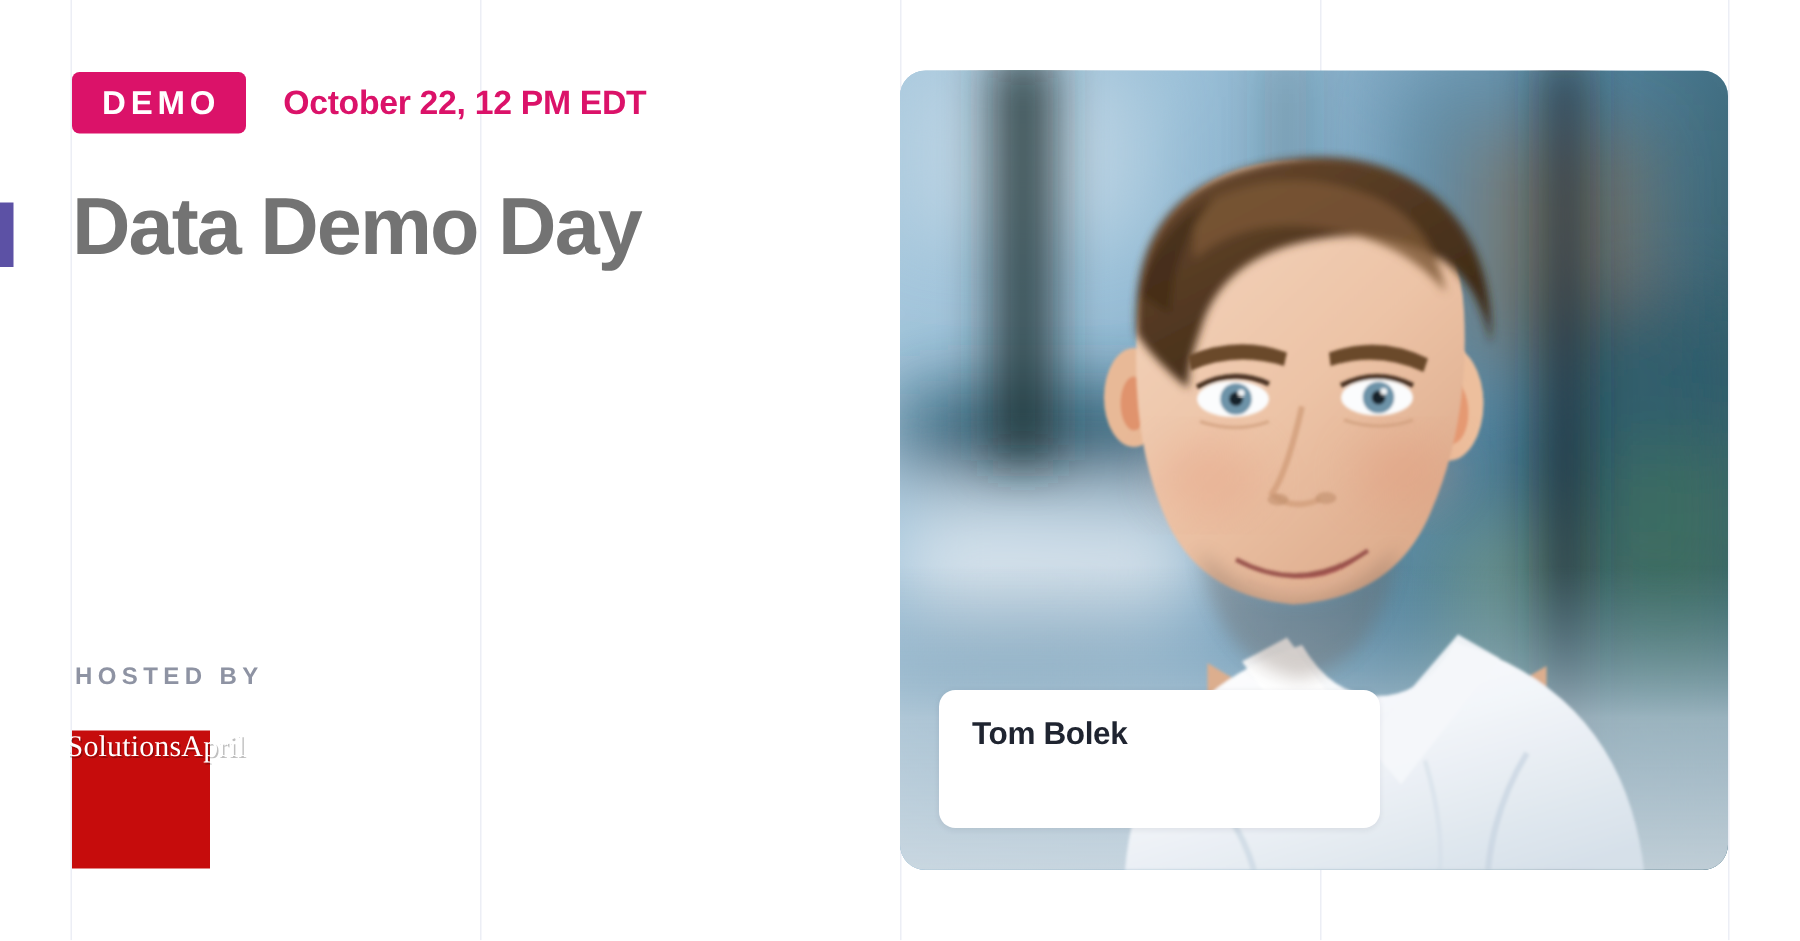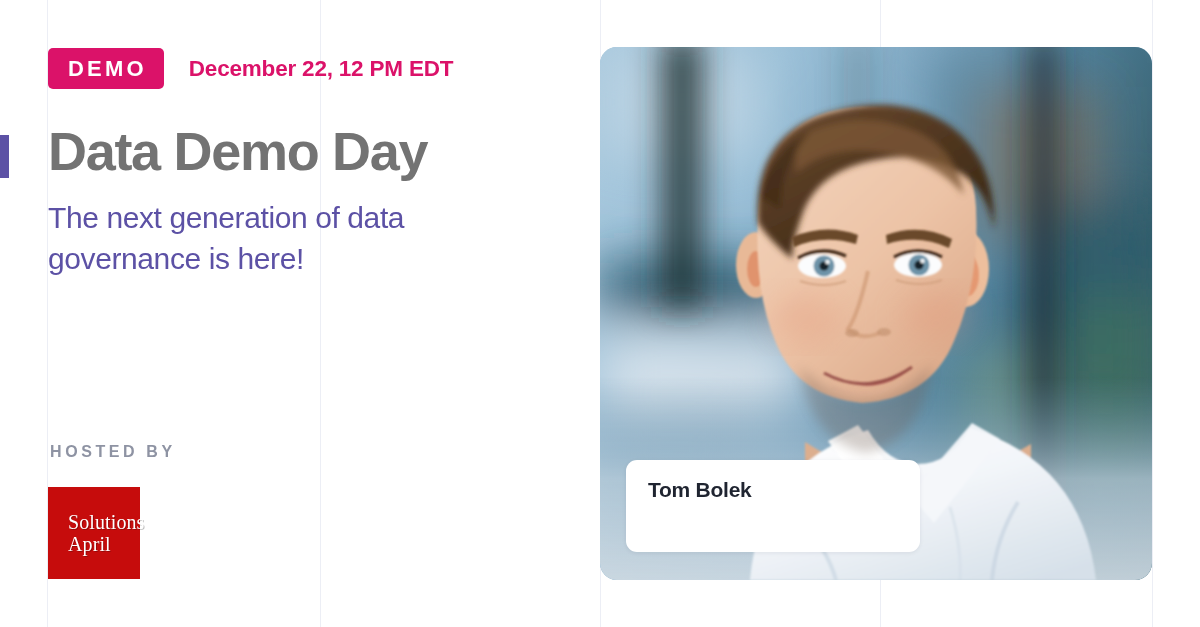--- a/index.html
+++ b/index.html
@@ -126,21 +126,20 @@
   .sponsor-logo {
     position: absolute;
     left: 0;
     top: 487px;
     width: 92px;
     height: 92px;
     background: #C60C0C;
     color: #ffffff;
     font-family: "Liberation Serif", serif;
     display: flex;
-    flex-direction: column;
     justify-content: center;
     padding-left: 20px;
     box-sizing: border-box;
   }
   .sponsor-logo .line {
     font-size: 20px;
     line-height: 1.12;
     letter-spacing: 0.1px;
     text-shadow: 1px 1px 0 rgba(0,0,0,0.25);
   }
@@ -201,26 +200,25 @@
     <div class="grid-line" style="left:320px"></div>
     <div class="grid-line" style="left:600px"></div>
     <div class="grid-line" style="left:880px"></div>
     <div class="grid-line" style="left:1152px"></div>
   </div>
 
   <div class="left-col">
 
     <div class="eyebrow-row">
       <span class="demo-badge">DEMO</span>
-      <span class="event-date">December 22, 12 PM EDT</span>
+      <span class="event-date">October 22, 12 PM EDT</span>
     </div>
 
     <h1 class="page-title">Data Demo Day</h1>
 
-    <p class="page-subtitle">The next generation of data governance is here!</p>
 
     <div class="hosted-by-label">HOSTED BY</div>
 
     <div class="sponsor-logo">
       <span class="line">Solutions</span>
       <span class="line">April</span>
     </div>
   </div>
 
   <div class="title-bleed"></div>

